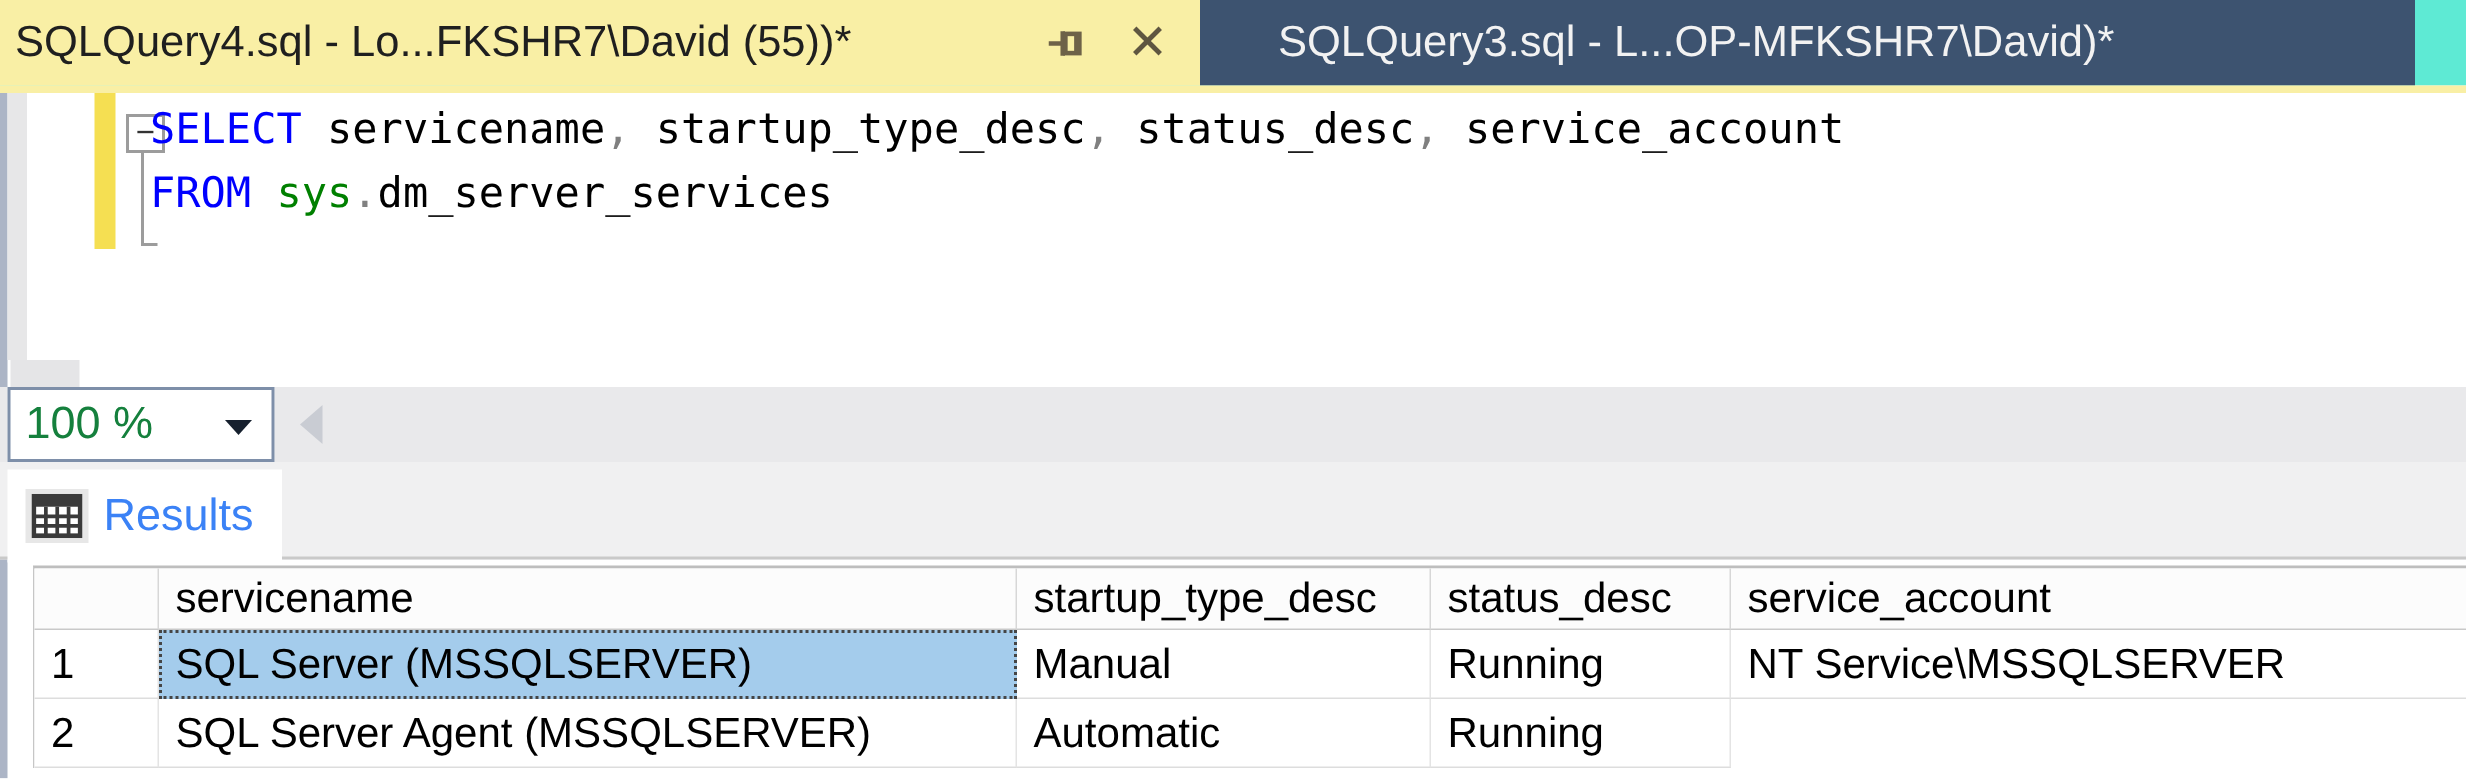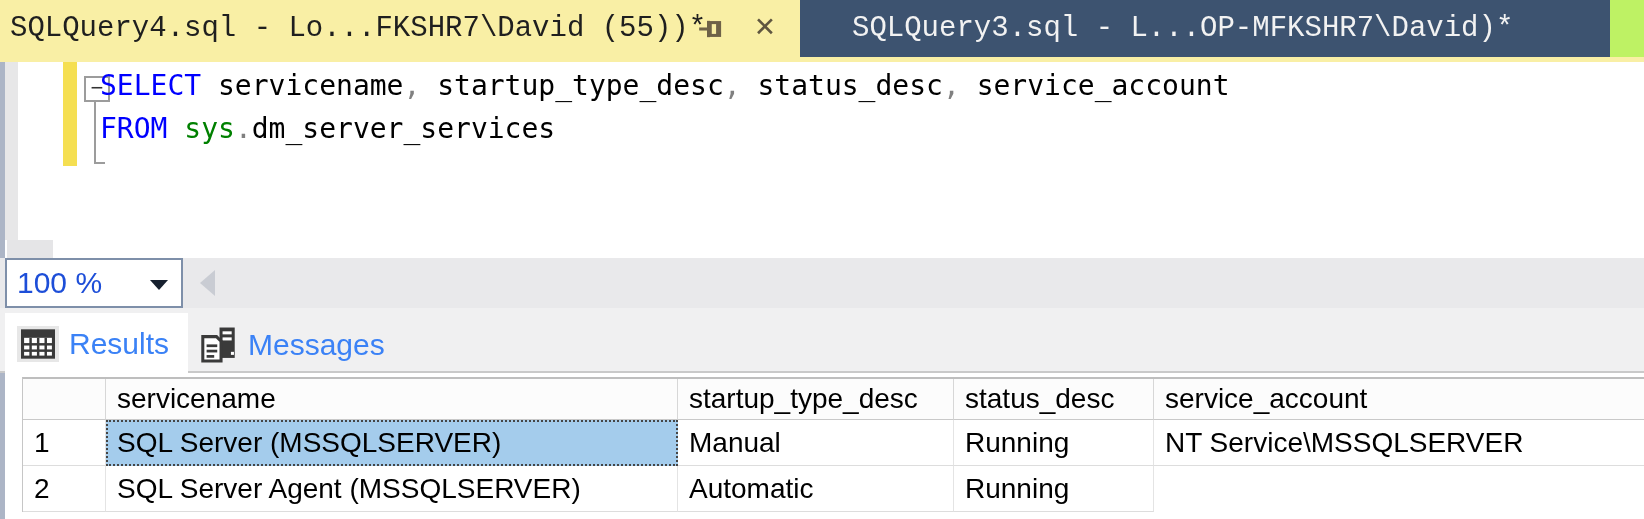--- a/index.html
+++ b/index.html
@@ -1,20 +1,20 @@
 <!DOCTYPE html>
 <html><head>
 <meta charset="utf-8">
 <style>
   html,body{margin:0;padding:0;background:#fff;}
   #root{position:relative;width:1644px;height:519px;background:#fff;overflow:hidden;
         font-family:"Liberation Sans",sans-serif;color:#1a1a1a;}
 
   
-  .tabbar{position:absolute;left:0;top:0;width:1644px;height:57px;background:#bef264;font-family:Liberation Mono, monospace;}
+  .tabbar{position:absolute;left:0;top:0;width:1644px;height:57px;background:#5eead4;}
   .tab{position:absolute;top:0;height:57px;display:flex;align-items:center;box-sizing:border-box;}
   .tab.active{left:0;width:800px;background:#F9EFA5;color:#1f1f1f;}
   .tab.inactive{left:800px;width:810px;background:#3D5370;color:#F2F2F2;padding-left:36px;}
   .tab-title{font-size:29px;white-space:nowrap;padding-left:10px;}
   .tab.inactive .tab-title{padding-left:16px;}
   .pin-btn{position:absolute;left:698px;top:15px;width:28px;height:28px;cursor:pointer;}
   .close-btn{position:absolute;left:748px;top:8px;width:34px;height:40px;
              font-size:33px;color:#5F5640;line-height:40px;text-align:center;cursor:pointer;}
   .tab-underline{position:absolute;left:0;top:57px;width:1644px;height:5px;background:#F9EFA5;}
 
@@ -29,21 +29,21 @@
   .outline-vline{position:absolute;left:94px;top:102px;width:2px;height:62px;background:#9C9C9C;}
   .outline-tick{position:absolute;left:94px;top:162px;width:11px;height:2px;background:#9C9C9C;}
   .code{position:absolute;left:100px;top:64px;font-family:"DejaVu Sans Mono","Liberation Mono",monospace;
         font-size:28px;line-height:43px;white-space:pre;color:#000;}
   .kw{color:#0000FF}.op{color:#808080}.schema{color:#008000}
 
   
   .scroll-row{position:absolute;left:0;top:258px;width:1644px;height:50px;background:#E9E9EB;}
   .zoom-combo{position:absolute;left:5px;top:258px;width:178px;height:50px;background:#fff;
               border:2px solid #7E8FA9;box-sizing:border-box;display:flex;align-items:center;cursor:pointer;}
-  .zoom-text{font-size:30px;margin-left:10px;color:#1d4ed8;}
+  .zoom-text{font-size:30px;margin-left:10px;color:#15803d;}
   .combo-arrow{position:absolute;right:13px;top:20px;width:0;height:0;
                border-left:9px solid transparent;border-right:9px solid transparent;border-top:10px solid #16202E;}
   .scroll-left-arrow{position:absolute;left:200px;top:270px;width:0;height:0;
                border-top:13px solid transparent;border-bottom:13px solid transparent;border-right:15px solid #C9CCD3;}
 
   
   .rtab-strip{position:absolute;left:0;top:308px;width:1644px;height:65px;background:#F0F0F1;
               border-bottom:2px solid #C9C9C9;box-sizing:border-box;}
   .rtab{position:absolute;display:flex;align-items:center;cursor:pointer;}
   .rtab.results{left:5px;top:313px;width:183px;height:62px;background:#fff;z-index:2;}
@@ -115,37 +115,20 @@
           <line x1="6.2" y1="5.5" x2="6.2" y2="18"></line>
           <line x1="11.1" y1="5.5" x2="11.1" y2="18"></line>
           <line x1="16" y1="5.5" x2="16" y2="18"></line>
           <line x1="1" y1="9.7" x2="21" y2="9.7"></line>
           <line x1="1" y1="13.8" x2="21" y2="13.8"></line>
         </g>
       </svg>
     </span>
     <span class="rtab-label">Results</span>
   </div>
-  <div class="rtab messages">
-    <span class="msg-icon-wrap">
-      <svg width="40" height="38" viewBox="0 0 26 25">
-        <rect x="14" y="1" width="10" height="20" fill="#3A3A3A"></rect>
-        <rect x="16" y="3.5" width="6" height="2" fill="#fff"></rect>
-        <rect x="16" y="7.5" width="6" height="2" fill="#fff"></rect>
-        <rect x="21.5" y="17" width="2" height="2" fill="#fff"></rect>
-        <path d="M3 7 h9 l3 3 v13 h-12 z" fill="#fff" stroke="#3A3A3A" stroke-width="2"></path>
-        <g stroke="#3A3A3A" stroke-width="1.8">
-          <line x1="5.5" y1="13" x2="12.5" y2="13"></line>
-          <line x1="5.5" y1="16.5" x2="12.5" y2="16.5"></line>
-          <line x1="5.5" y1="20" x2="10.5" y2="20"></line>
-        </g>
-      </svg>
-    </span>
-    <span class="rtab-label">Messages</span>
-  </div>
 
   <div class="grid">
     <div class="grow ghead">
       <div class="gcell c0"></div>
       <div class="gcell c1">servicename</div>
       <div class="gcell c2">startup_type_desc</div>
       <div class="gcell c3">status_desc</div>
       <div class="gcell c4">service_account</div>
     </div>
     <div class="grow gdata">

